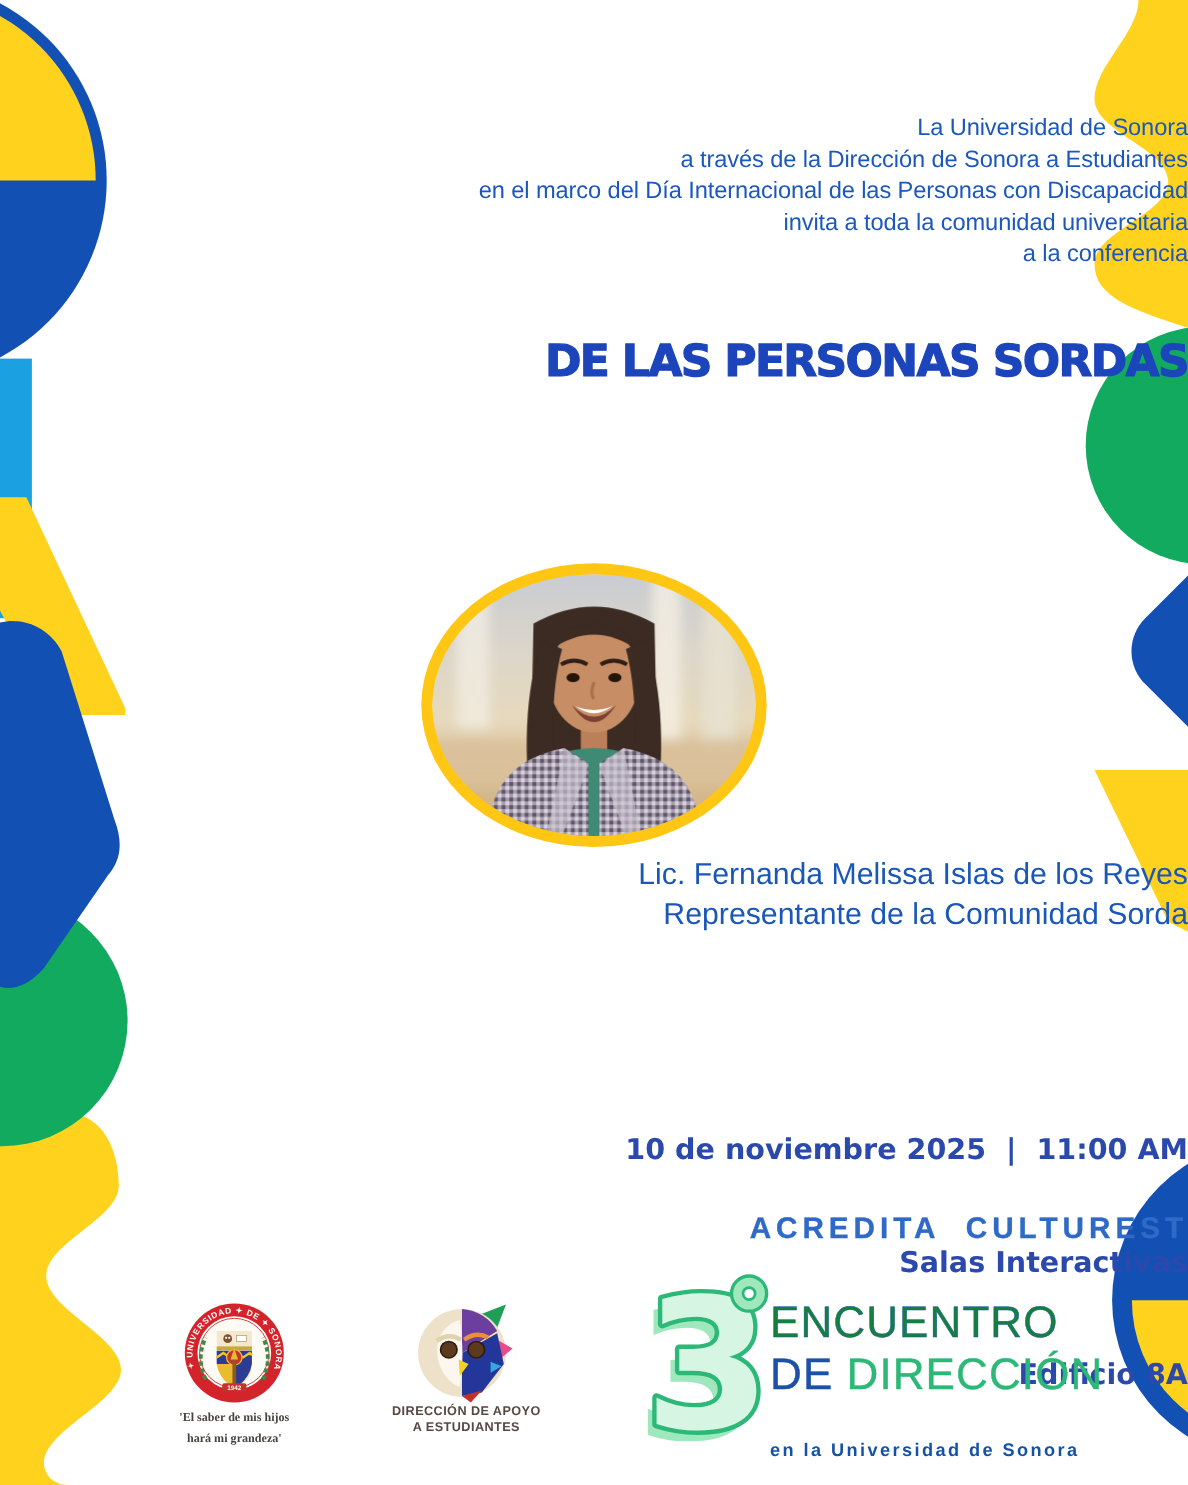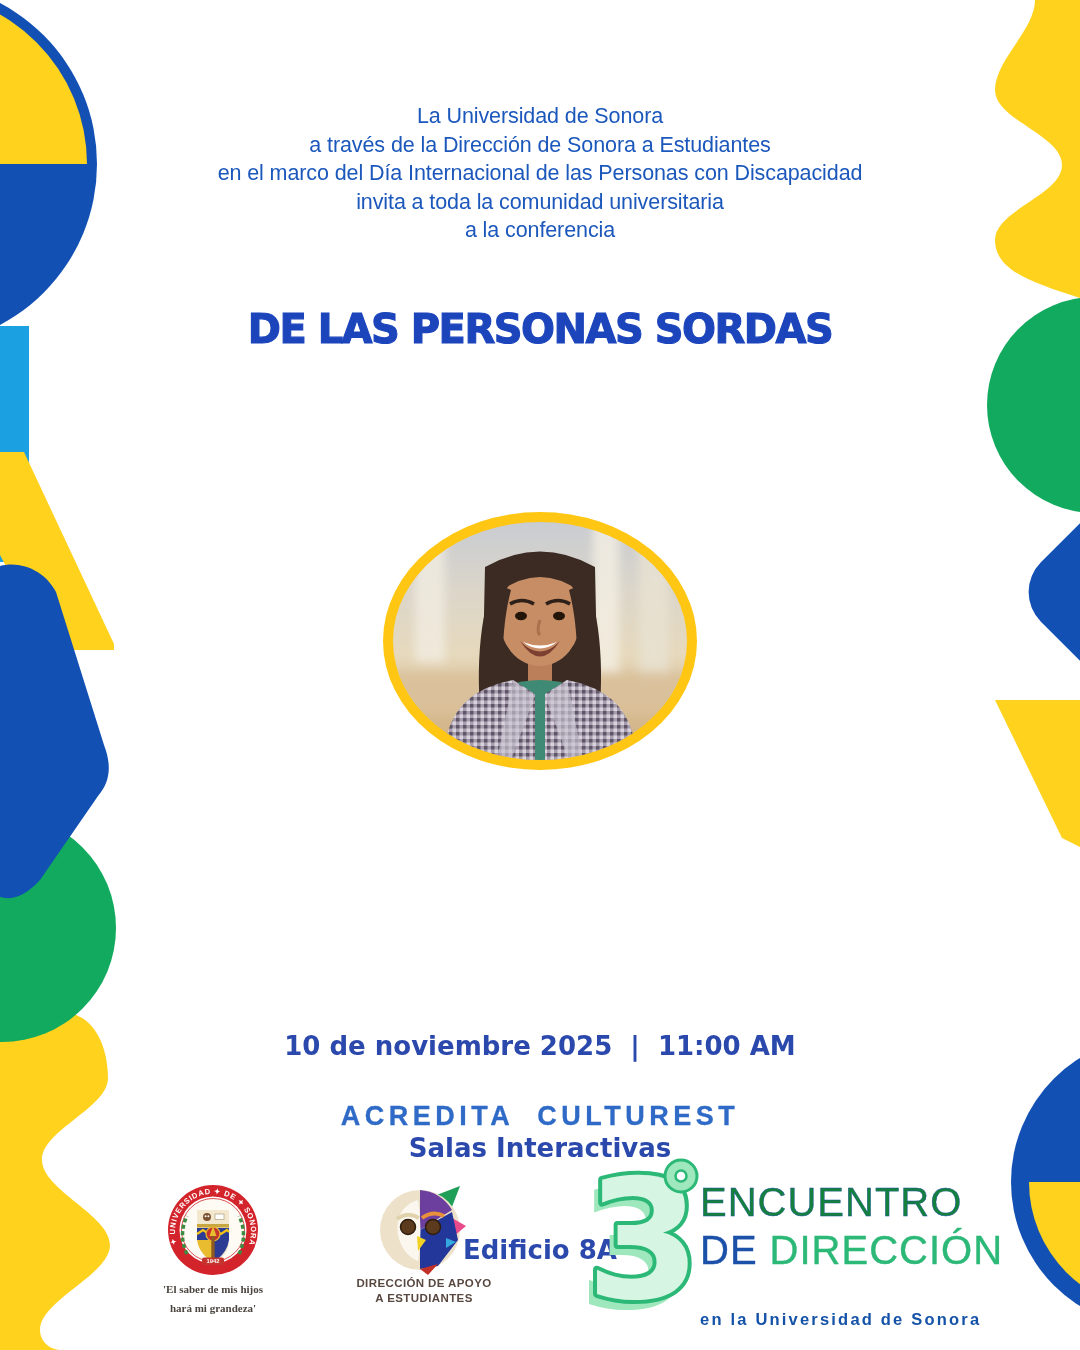--- a/index.html
+++ b/index.html
@@ -1,19 +1,19 @@
 <!DOCTYPE html>
 <html><head>
 <meta charset="utf-8">
 <style>
   html,body{margin:0;padding:0;background:#ffffff;}
   .poster{position:relative;width:1080px;height:1350px;background:#ffffff;overflow:hidden;
           font-family:"Liberation Sans",sans-serif;}
   .abs{position:absolute;}
-  .center{left:0;right:0;text-align:center;}
+  .center{left:0;right:0;text-align:right;}
 
   
   .intro{top:102px;color:#1c58bc;font-size:21.5px;line-height:28.5px;letter-spacing:-0.1px;}
   .title{top:303px;color:#1c45bc;font-family:"DejaVu Sans",sans-serif;font-weight:bold;
          font-size:40px;line-height:53px;letter-spacing:-1.5px;-webkit-text-stroke:1.1px #1c45bc;}
   .speaker{top:777px;color:#1b57b8;font-size:27.5px;line-height:36px;}
   .when{top:961px;color:#2b49ac;font-family:"DejaVu Sans",sans-serif;font-weight:bold;
         font-size:26px;line-height:34px;white-space:pre;}
   .acredita{top:1101px;color:#2e6ac6;font-size:27px;letter-spacing:4.5px;white-space:pre;font-weight:bold;
             -webkit-text-stroke:0.3px #2e6ac6;}
@@ -108,20 +108,24 @@
         <path d="M194,60 C210,105 212,165 202,232 L176,232 C188,160 186,105 176,68 Z" fill="#3b2b22"></path>
         <path d="M112,164 Q147,152 182,164 L186,238 L108,238 Z" fill="#3f8a74"></path>
         <path d="M50,238 C53,186 80,166 120,158 L142,172 L142,238 Z" fill="url(#plaid)"></path>
         <path d="M244,238 C241,186 214,166 174,158 L152,172 L152,238 Z" fill="url(#plaid)"></path>
         <path d="M120,158 L142,174 L118,238 L104,238 Z" fill="#c9c3cf" opacity="0.65"></path>
         <path d="M174,158 L152,174 L176,238 L190,238 Z" fill="#c9c3cf" opacity="0.65"></path>
       </g>
     </svg>
   </div>
 
+  <div class="abs center speaker">
+    <div>Lic. Fernanda Melissa Islas de los Reyes</div>
+    <div>Representante de la Comunidad Sorda</div>
+  </div>
 
   <div class="abs center when">
     <div>10 de noviembre 2025  |  11:00 AM</div>
     <div>Salas Interactivas</div>
     <div>Edificio 8A</div>
   </div>
 
   <div class="abs center acredita">ACREDITA  CULTUREST</div>
 
   <svg class="abs" style="left:167px;top:1184px" width="92" height="92" viewBox="0 0 92 92">

